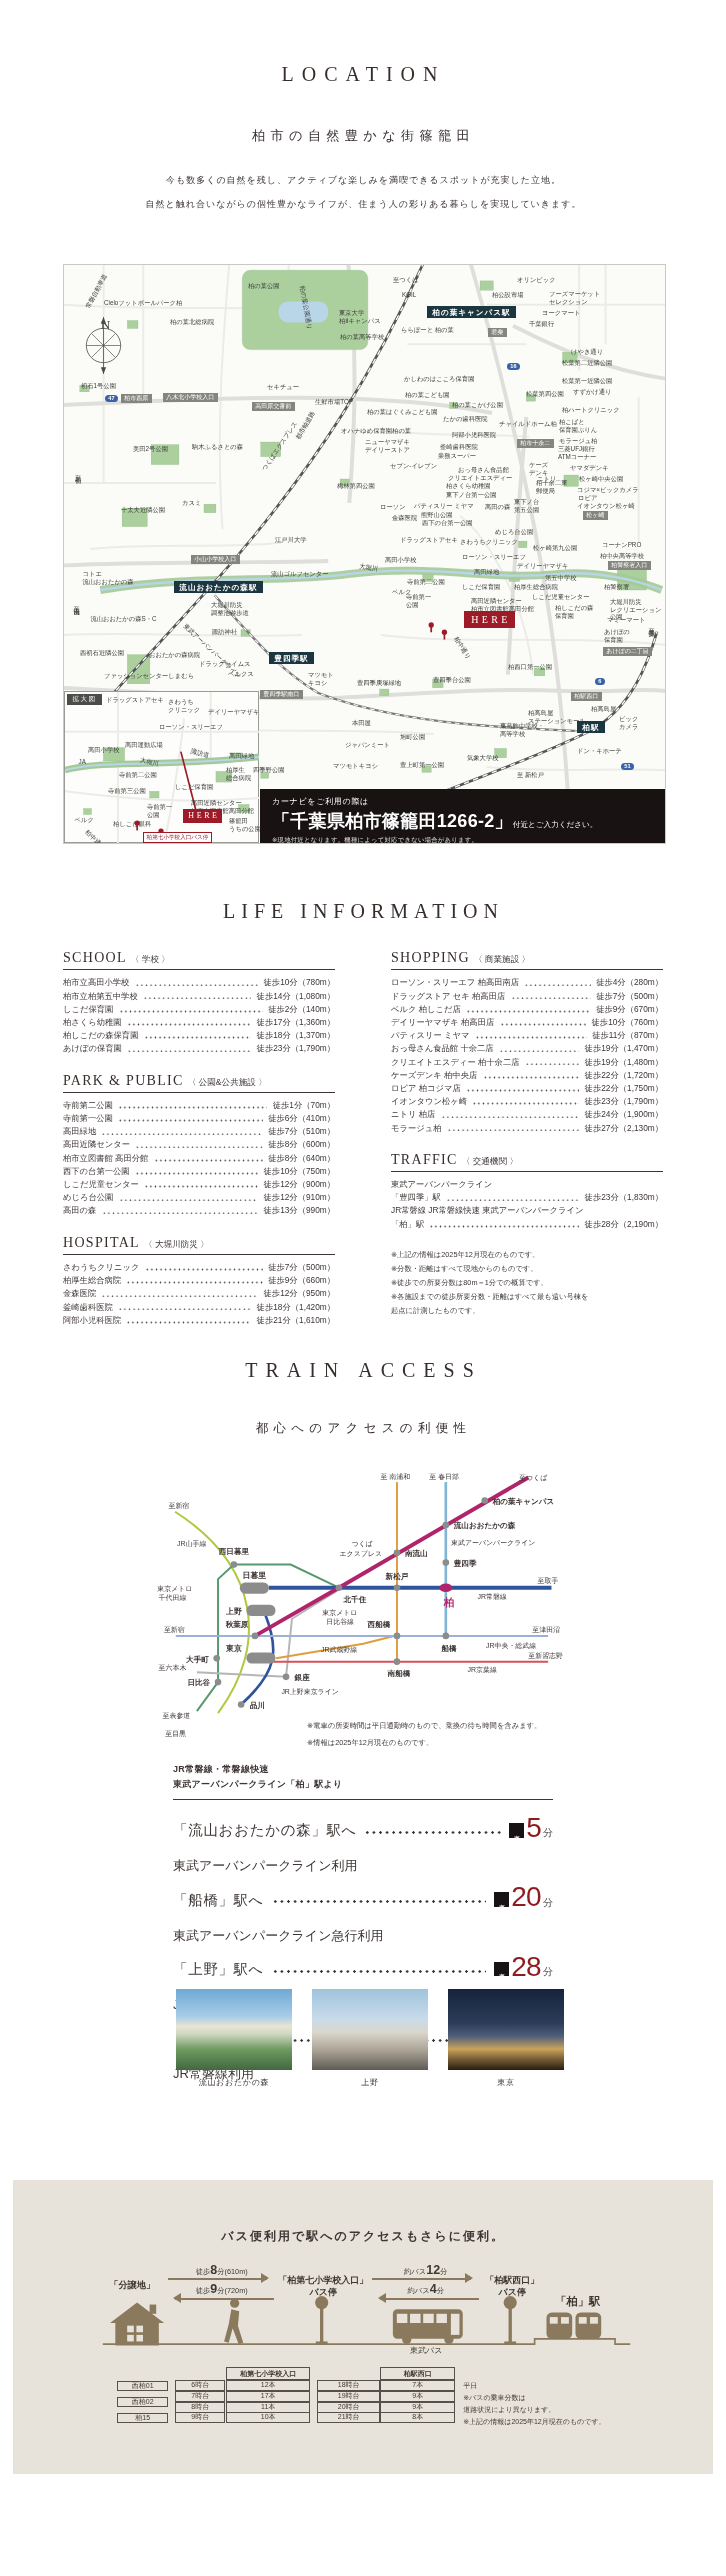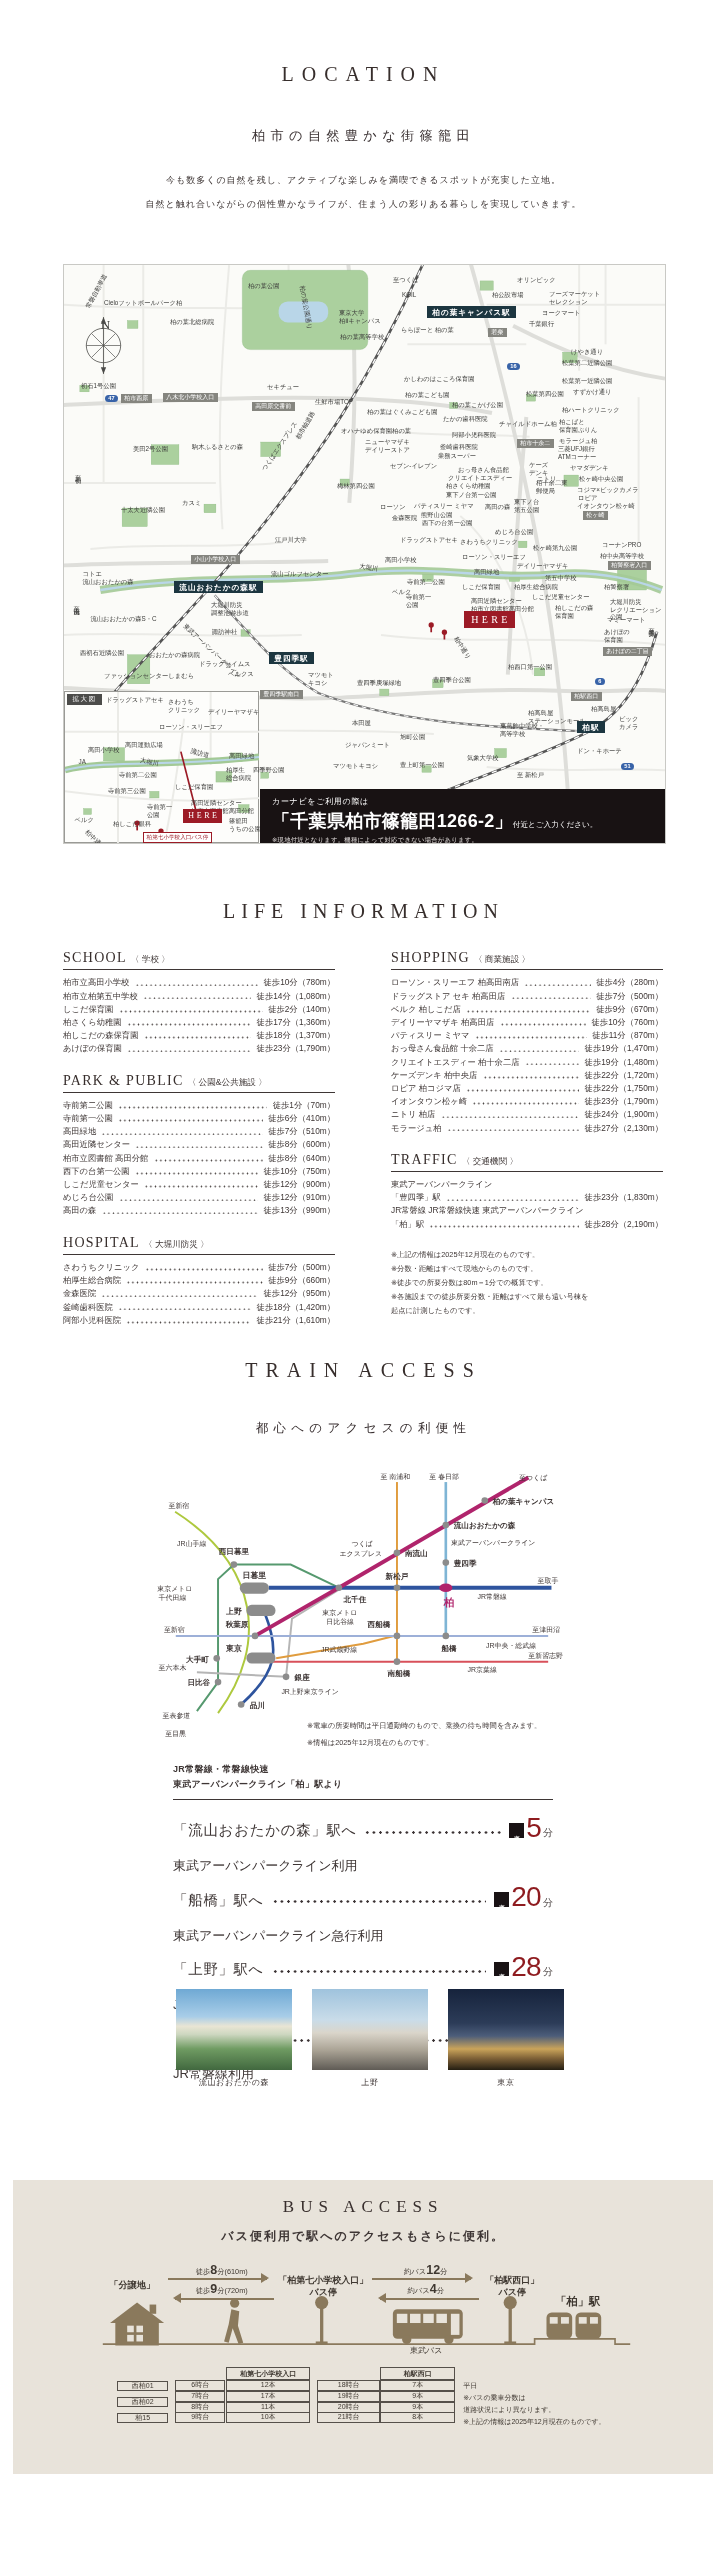--- a/index.html
+++ b/index.html
@@ -756,21 +756,20 @@
       <div class="photo p2"></div>
       <div class="photo-cap">上野</div>
     </div>
     <div>
       <div class="photo p3"></div>
       <div class="photo-cap">東京</div>
     </div>
   </div>
 
   <div id="bus" class="abs">
-    <div class="abs big-title" style="top:16.5px;left:0;">BUS ACCESS</div>
     <div class="abs sub-title" style="top:48px;left:0;">バス便利用で駅へのアクセスもさらに便利。</div>
 
     <div class="bus-lab" style="left:86px;top:99px;width:66px;font-size:9.2px;">「分譲地」</div>
     <div class="arr-lab" style="left:155px;top:83px;width:107px;">
       <span class="p">徒歩</span><span class="n">8</span><span class="p">分(610m)</span>
     </div>
     <div class="arr abs arr-r" style="left:155px;top:98px;width:99px;"></div>
     <div class="arr-lab" style="left:155px;top:102px;width:107px;">
       <span class="p">徒歩</span><span class="n">9</span><span class="p">分(720m)</span>
     </div>

